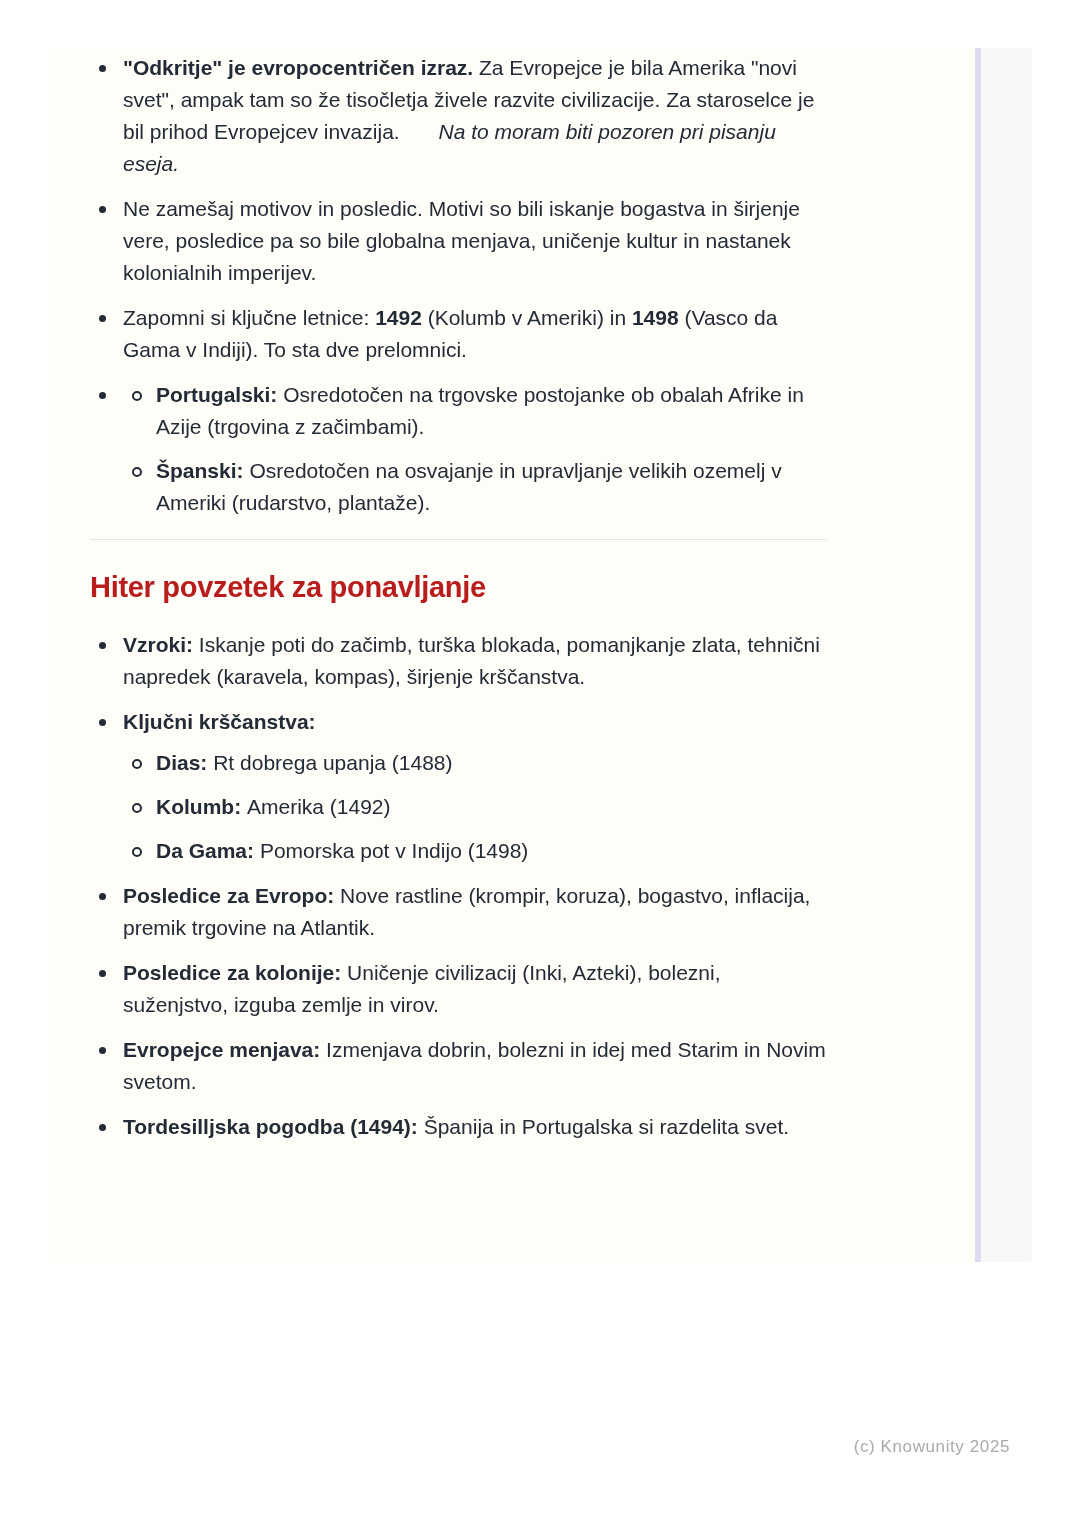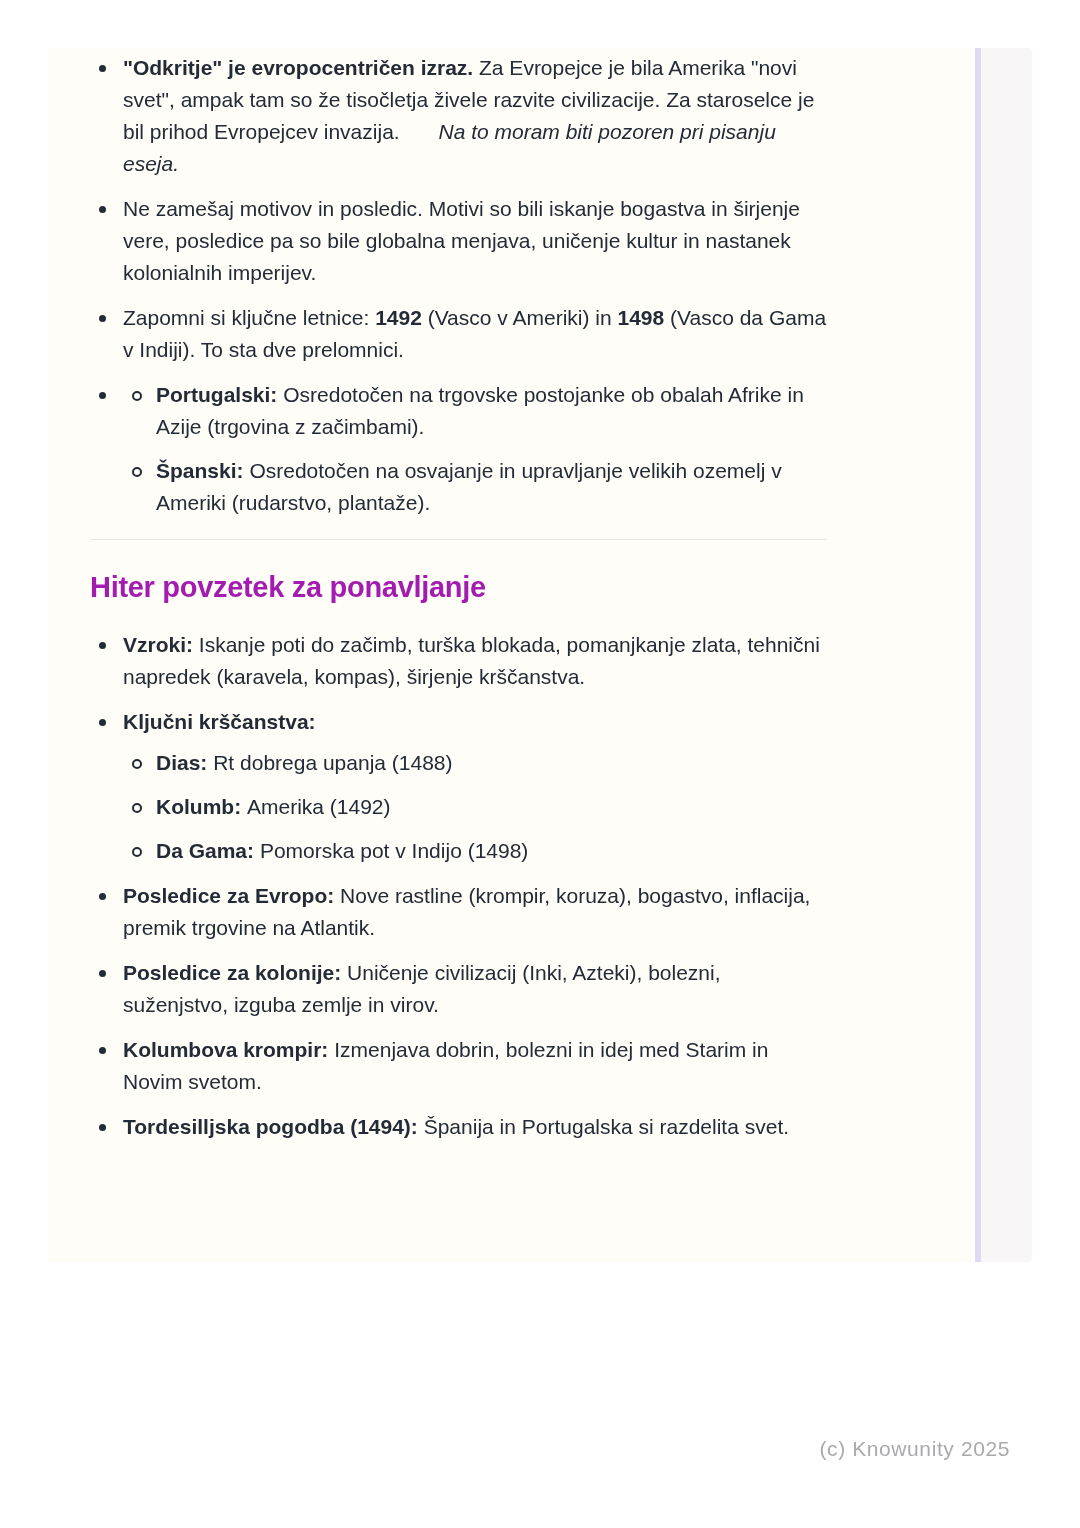--- a/index.html
+++ b/index.html
@@ -92,51 +92,51 @@
     font-size: 29px;
     line-height: 35px;
     font-weight: 700;
     letter-spacing: -0.3px;
     margin: 30px 0 24px 0;
   }
   .footer-copyright {
     position: absolute;
     right: 70px;
     top: 1437px;
-    font-size: 21px;
+    font-size: 17px;
     letter-spacing: 0.6px;
     color: #a9a9ae;
   }
 </style>
 </head>
 <body>
 
 <div class="note-card"></div>
 <div class="page-edge-line"></div>
 <div class="page-edge-strip"></div>
 
 <div class="doc-content">
     <ul class="main-list">
       <li class="main-item"><span class="seg-bold">"Odkritje" je evropocentričen izraz. </span><span class="seg-normal">Za Evropejce je bila Amerika "novi svet", ampak tam so že tisočletja živele razvite civilizacije. Za staroselce je bil prihod Evropejcev invazija. </span><span class="seg-italic">Na to moram biti pozoren pri pisanju eseja.</span></li>
       <li class="main-item"><span class="seg-normal">Ne zamešaj motivov in posledic. Motivi so bili iskanje bogastva in širjenje vere, posledice pa so bile globalna menjava, uničenje kultur in nastanek kolonialnih imperijev.</span></li>
-      <li class="main-item"><span class="seg-normal">Zapomni si ključne letnice: </span><span class="seg-bold">1492</span><span class="seg-normal"> (Vasco v Ameriki) in </span><span class="seg-bold">1498</span><span class="seg-normal"> (Vasco da Gama v Indiji). To sta dve prelomnici.</span></li>
+      <li class="main-item"><span class="seg-normal">Zapomni si ključne letnice: </span><span class="seg-bold">1492</span><span class="seg-normal"> (Kolumb v Ameriki) in </span><span class="seg-bold">1498</span><span class="seg-normal"> (Vasco da Gama v Indiji). To sta dve prelomnici.</span></li>
       <li class="main-item"><ul class="sub-list">
           <li class="sub-item"><span class="seg-bold">Portugalski: </span><span class="seg-normal">Osredotočen na trgovske postojanke ob obalah Afrike in Azije (trgovina z začimbami).</span></li>
           <li class="sub-item"><span class="seg-bold">Španski: </span><span class="seg-normal">Osredotočen na osvajanje in upravljanje velikih ozemelj v Ameriki (rudarstvo, plantaže).</span></li>
         </ul></li>
     </ul>
     <hr class="section-divider">
-    <h2 class="section-heading" style="color: #a21caf;">Hiter povzetek za ponavljanje</h2>
+    <h2 class="section-heading" style="color: #b91c1c;">Hiter povzetek za ponavljanje</h2>
     <ul class="main-list">
       <li class="main-item"><span class="seg-bold">Vzroki: </span><span class="seg-normal">Iskanje poti do začimb, turška blokada, pomanjkanje zlata, tehnični napredek (karavela, kompas), širjenje krščanstva.</span></li>
       <li class="main-item"><span class="seg-bold">Ključni krščanstva:</span><ul class="sub-list">
           <li class="sub-item"><span class="seg-bold">Dias: </span><span class="seg-normal">Rt dobrega upanja (1488)</span></li>
           <li class="sub-item"><span class="seg-bold">Kolumb: </span><span class="seg-normal">Amerika (1492)</span></li>
           <li class="sub-item"><span class="seg-bold">Da Gama: </span><span class="seg-normal">Pomorska pot v Indijo (1498)</span></li>
         </ul></li>
       <li class="main-item"><span class="seg-bold">Posledice za Evropo: </span><span class="seg-normal">Nove rastline (krompir, koruza), bogastvo, inflacija, premik trgovine na Atlantik.</span></li>
       <li class="main-item"><span class="seg-bold">Posledice za kolonije: </span><span class="seg-normal">Uničenje civilizacij (Inki, Azteki), bolezni, suženjstvo, izguba zemlje in virov.</span></li>
-      <li class="main-item"><span class="seg-bold">Kolumbova krompir: </span><span class="seg-normal">Izmenjava dobrin, bolezni in idej med Starim in Novim svetom.</span></li>
+      <li class="main-item"><span class="seg-bold">Evropejce menjava: </span><span class="seg-normal">Izmenjava dobrin, bolezni in idej med Starim in Novim svetom.</span></li>
       <li class="main-item"><span class="seg-bold">Tordesilljska pogodba (1494): </span><span class="seg-normal">Španija in Portugalska si razdelita svet.</span></li>
     </ul>
   </div>
 
 <div class="footer-copyright">(c) Knowunity 2025</div>
 
 </body></html>

